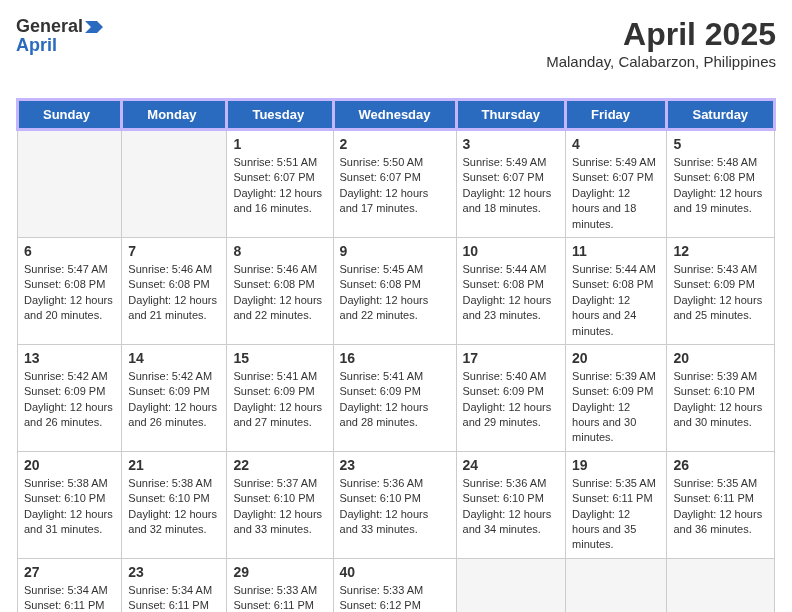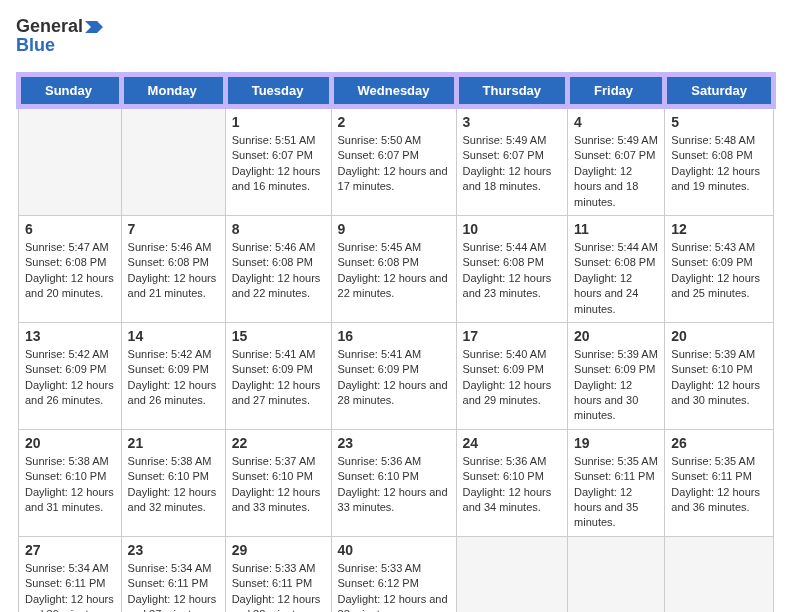--- a/index.html
+++ b/index.html
@@ -7,21 +7,21 @@
       font-family: Arial, sans-serif;
       background: #fff;
       width: 792px;
       min-height: 612px;
       padding: 16px;
     }
     .header {
       display: flex;
       justify-content: space-between;
       align-items: flex-start;
-      margin-bottom: 16px;
+      margin-bottom: 28px;
     }
     .logo {
       display: flex;
       align-items: center;
       gap: 4px;
     }
     .title-block {
       text-align: right;
     }
     .title-month {
@@ -37,21 +37,21 @@
       width: 100%;
       border-collapse: collapse;
       border: 1px solid #ccc;
     }
     .calendar th {
       background: #2a6bbf;
       color: #fff;
       font-size: 13px;
       font-weight: bold;
       padding: 6px 24px;
-      border: 5px solid #c4b5fd;
+      border: 3px solid #c4b5fd;
       text-align: left;
     }
     .calendar td {
       vertical-align: top;
       border: 1px solid #ccc;
       padding: 5px 6px;
       width: 108px;
       min-height: 80px;
       background: #fff;
       font-size: 11px;
@@ -78,23 +78,27 @@
 
 <div class="header">
   <div class="logo">
   <div style="display:flex; flex-direction:column; align-items:flex-start;">
     <div style="display:flex; align-items:center;">
       <span style="font-size:18px; font-weight:bold; color:#333;">General</span>
       <svg width="18" height="14" viewBox="0 0 18 14" style="margin-left:2px;">
         <polygon points="0,1 12,1 18,7 12,13 0,13 6,7" fill="#2a6bbf"></polygon>
       </svg>
     </div>
-    <span style="font-size:18px; font-weight:bold; color:#2a6bbf; margin-top:-2px;">Blue</span>
+    <span style="font-size:18px; font-weight:bold; color:#2a6bbf; margin-top:-2px;">April</span>
   </div>
 </div>
+  <div class="title-block">
+    <div class="title-month">April 2025</div>
+    <div class="title-location">Malanday, Calabarzon, Philippines</div>
+  </div>
 </div>
 
 <table class="calendar">
   <thead>
     <tr>
     <th>Sunday</th>
         <th>Monday</th>
         <th>Tuesday</th>
         <th>Wednesday</th>
         <th>Thursday</th>

